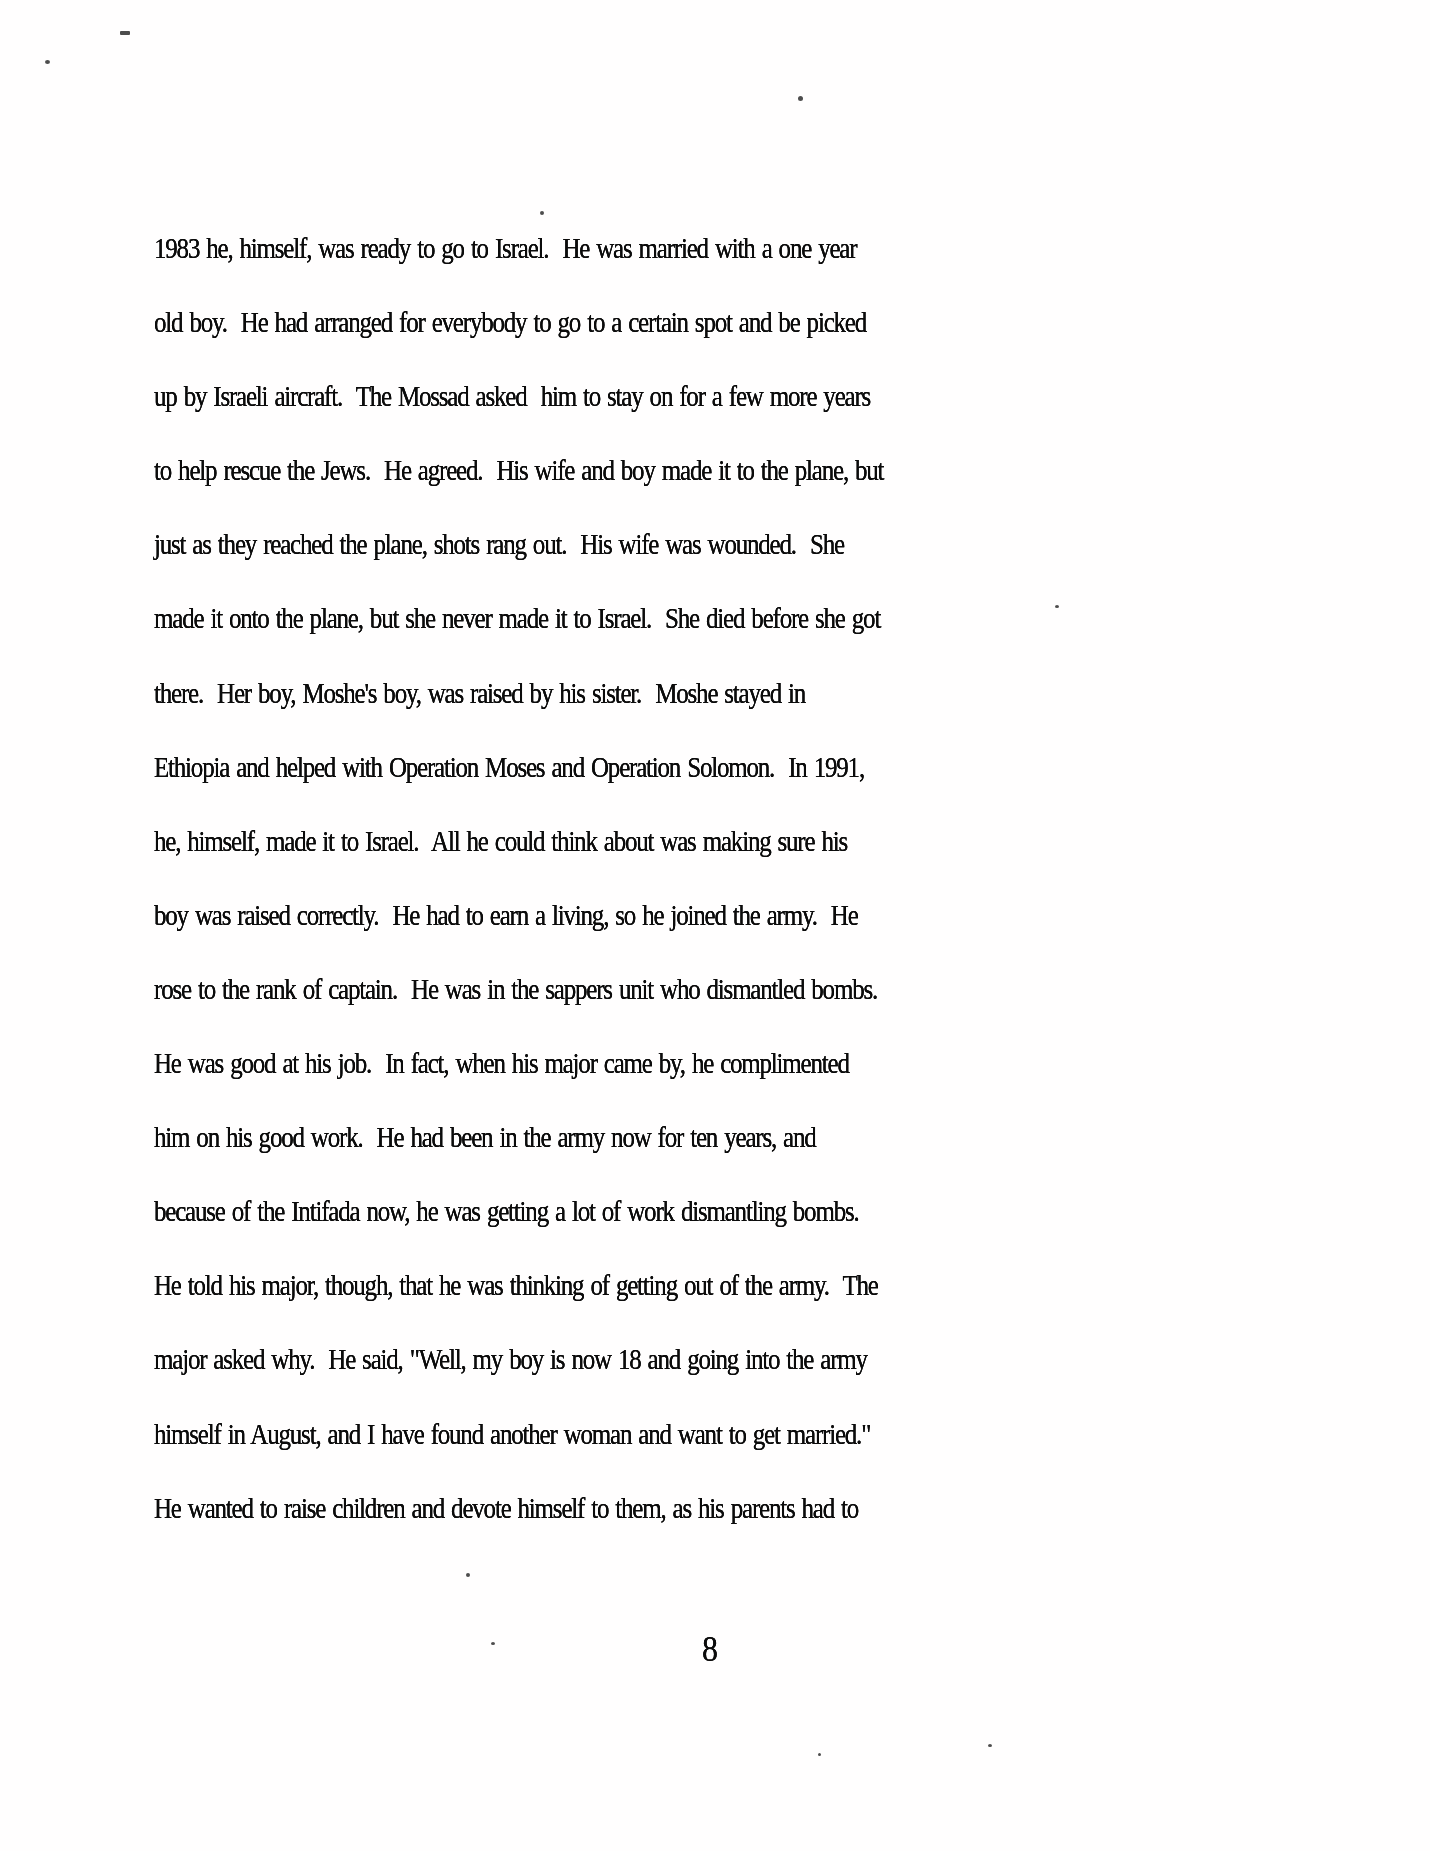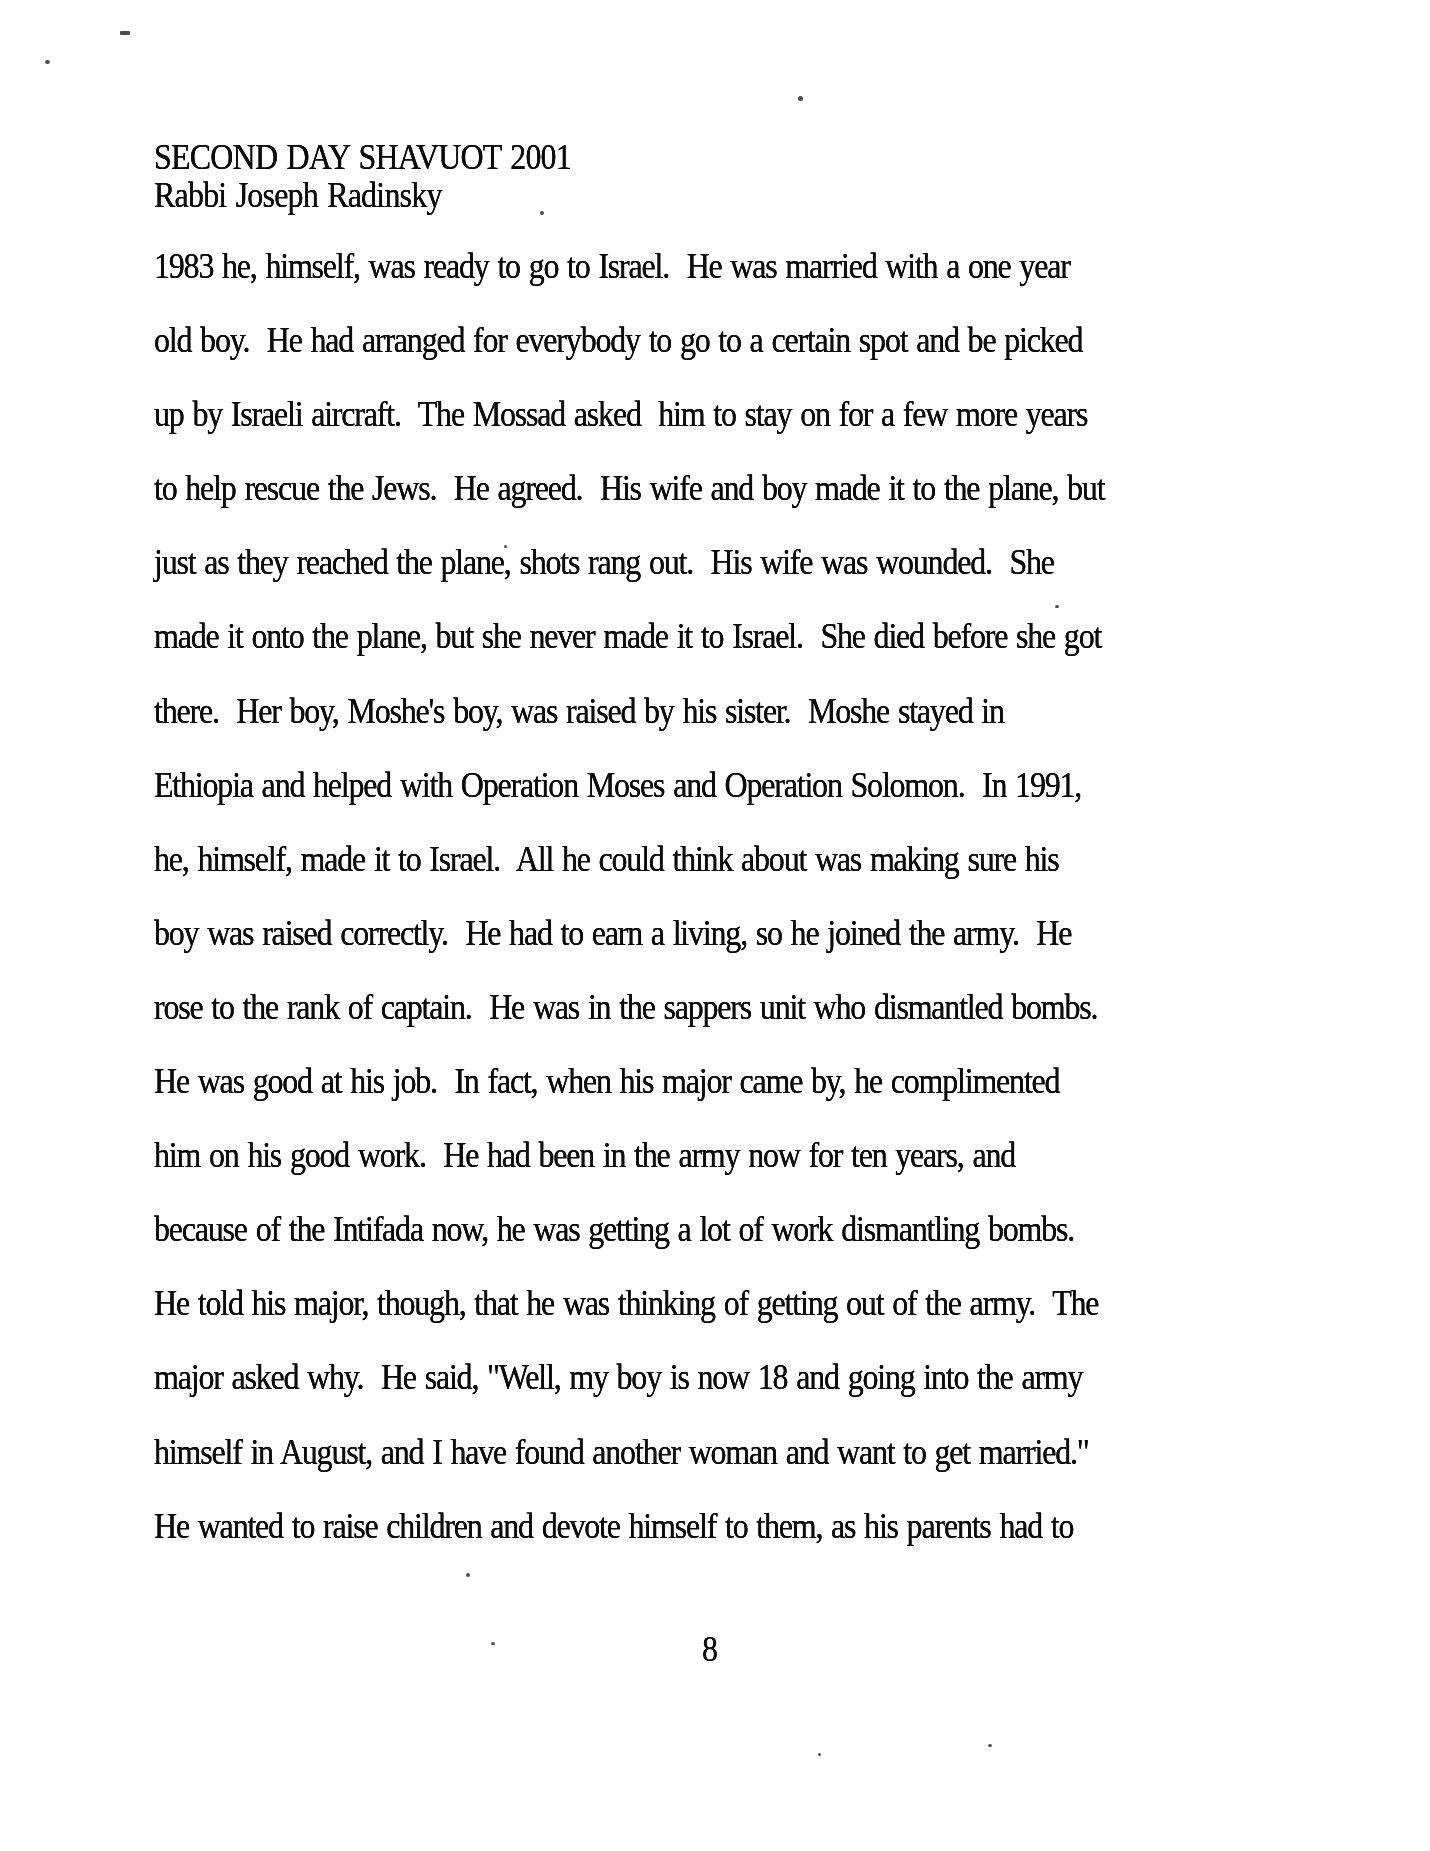--- a/index.html
+++ b/index.html
@@ -35,23 +35,23 @@
   }
   .header .hline {
     display: block;
     white-space: nowrap;
     transform: scaleY(1.15);
     transform-origin: 0 50%;
   }
   .body-lines {
     position: absolute;
     left: 154px;
-    top: 228px;
+    top: 212px;
     width: 1180px;
-    font-size: 32px;
+    font-size: 25px;
     line-height: 74.1px;
     letter-spacing: -1.2px;
     word-spacing: 2px;
   }
   .body-lines .line {
     display: block;
     white-space: nowrap;
     transform: scaleY(1.15);
     transform-origin: 0 50%;
   }
@@ -72,24 +72,20 @@
     border-radius: 50%;
     opacity: 0.85;
   }
   .speck.dash { border-radius: 1px; }
 </style>
 </head>
 <body>
 
 <div class="page">
 
-  <div class="header ink">
-    <span class="hline">SECOND DAY SHAVUOT 2001</span>
-    <span class="hline">Rabbi Joseph Radinsky</span>
-  </div>
 
   <div class="body-lines ink">
       <div class="line">1983 he, himself, was ready to go to Israel.&nbsp; He was married with a one year</div>
       <div class="line">old boy.&nbsp; He had arranged for everybody to go to a certain spot and be picked</div>
       <div class="line">up by Israeli aircraft.&nbsp; The Mossad asked&nbsp; him to stay on for a few more years</div>
       <div class="line">to help rescue the Jews.&nbsp; He agreed.&nbsp; His wife and boy made it to the plane, but</div>
       <div class="line">just as they reached the plane, shots rang out.&nbsp; His wife was wounded.&nbsp; She</div>
       <div class="line">made it onto the plane, but she never made it to Israel.&nbsp; She died before she got</div>
       <div class="line">there.&nbsp; Her boy, Moshe's boy, was raised by his sister.&nbsp; Moshe stayed in</div>
       <div class="line">Ethiopia and helped with Operation Moses and Operation Solomon.&nbsp; In 1991,</div>

